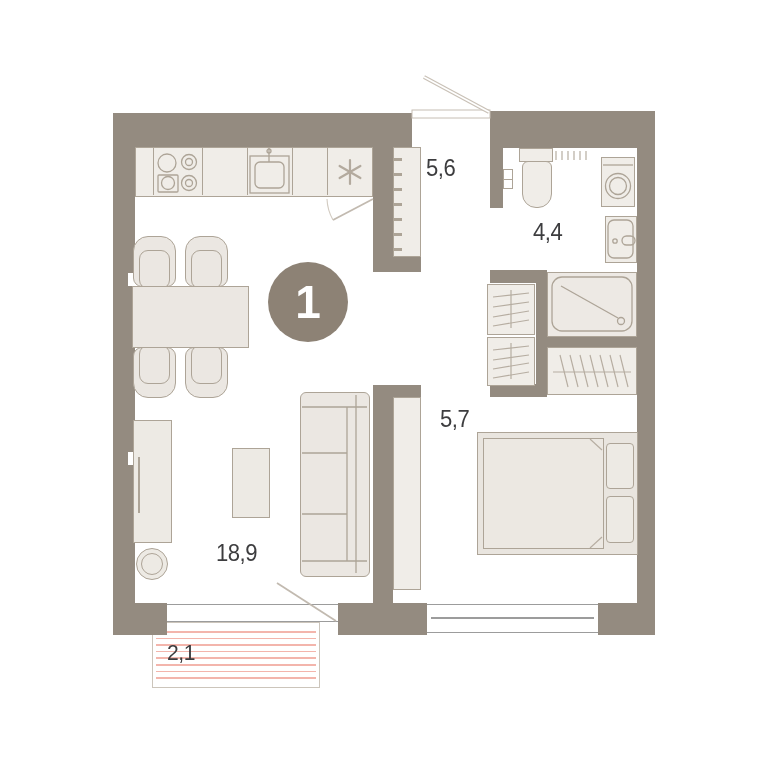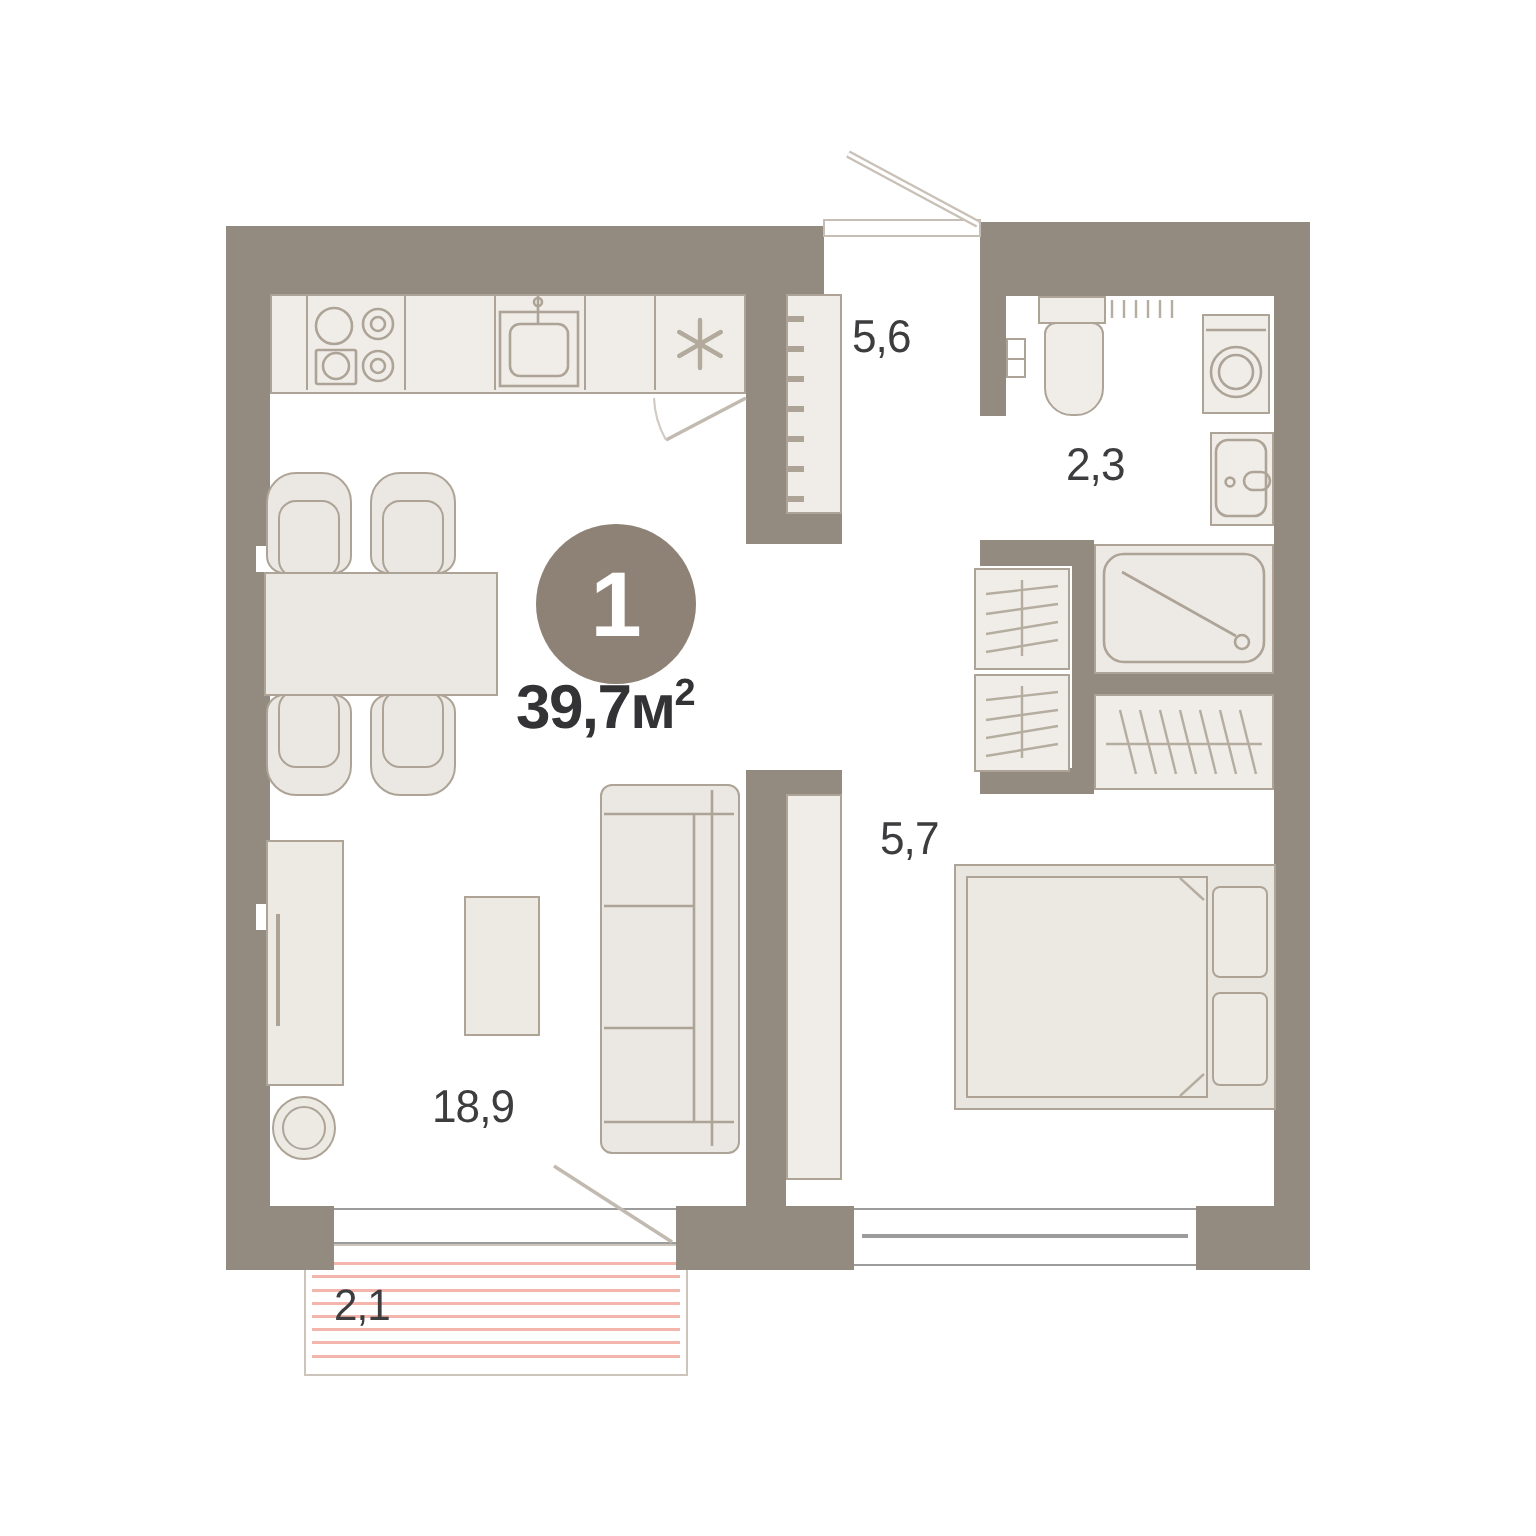--- a/index.html
+++ b/index.html
@@ -30,21 +30,21 @@
   .chair.flip .in{top:-3px;bottom:13px;}
   .divline{position:absolute;background:var(--stroke);}
   .notch{position:absolute;background:#fff;}
   svg .ln{stroke:var(--stroke);fill:none;stroke-width:1.3;}
   svg .ln2{stroke:#B6ADA1;fill:none;stroke-width:1.2;}
   svg .ast{stroke:#B3AA9E;fill:none;stroke-width:2.2;stroke-linecap:round;}
   svg .door{stroke:var(--door-line);fill:none;stroke-width:1.8;}
   svg .arc{stroke:#D2CBC1;fill:none;stroke-width:1.1;}
   .window{position:absolute;background:#fff;border-top:1.5px solid var(--window-line);
           border-bottom:1.5px solid var(--window-line);box-sizing:border-box;}
-  .balcony{position:absolute;left:152px;top:622px;width:192px;height:66px;box-sizing:border-box;
+  .balcony{position:absolute;left:152px;top:622px;width:168px;height:66px;box-sizing:border-box;
            border:1.5px solid #CCC5BB;background:#fff;}
   .balcony .stripes{position:absolute;inset:3px;
       background:repeating-linear-gradient(to bottom,#fff 0 5.1px,var(--balcony-stripe) 5.1px 6.6px);}
   .balcony .lbl{font-size:22px;}
 </style>
 </head>
 <body>
 
 <div class="plan">
 
@@ -238,20 +238,19 @@
     <line x1="424" y1="77" x2="489" y2="112" stroke="#C9C1B7" stroke-width="4"></line>
     <line x1="424" y1="77" x2="489" y2="112" stroke="#fff" stroke-width="1.6"></line>
     <line class="door" x1="373" y1="199" x2="333" y2="220"></line>
     <path class="arc" d="M333,220 A46,46 0 0 1 327,199"></path>
     <line class="door" x1="277" y1="583" x2="336" y2="621"></line>
   </svg>
 
   <div class="badge">
     <span>1</span>
   </div>
-  <div class="area-lbl"><span>39,7</span><span>м</span><sup>2</sup></div>
 
   <div class="lbl" style="left:426px;top:155px;">5,6</div>
-  <div class="lbl" style="left:533px;top:219px;">2,3</div>
+  <div class="lbl" style="left:533px;top:219px;">4,4</div>
   <div class="lbl" style="left:440px;top:406px;">5,7</div>
   <div class="lbl" style="left:216px;top:540px;">18,9</div>
 
 </div>
 
 </body></html>

